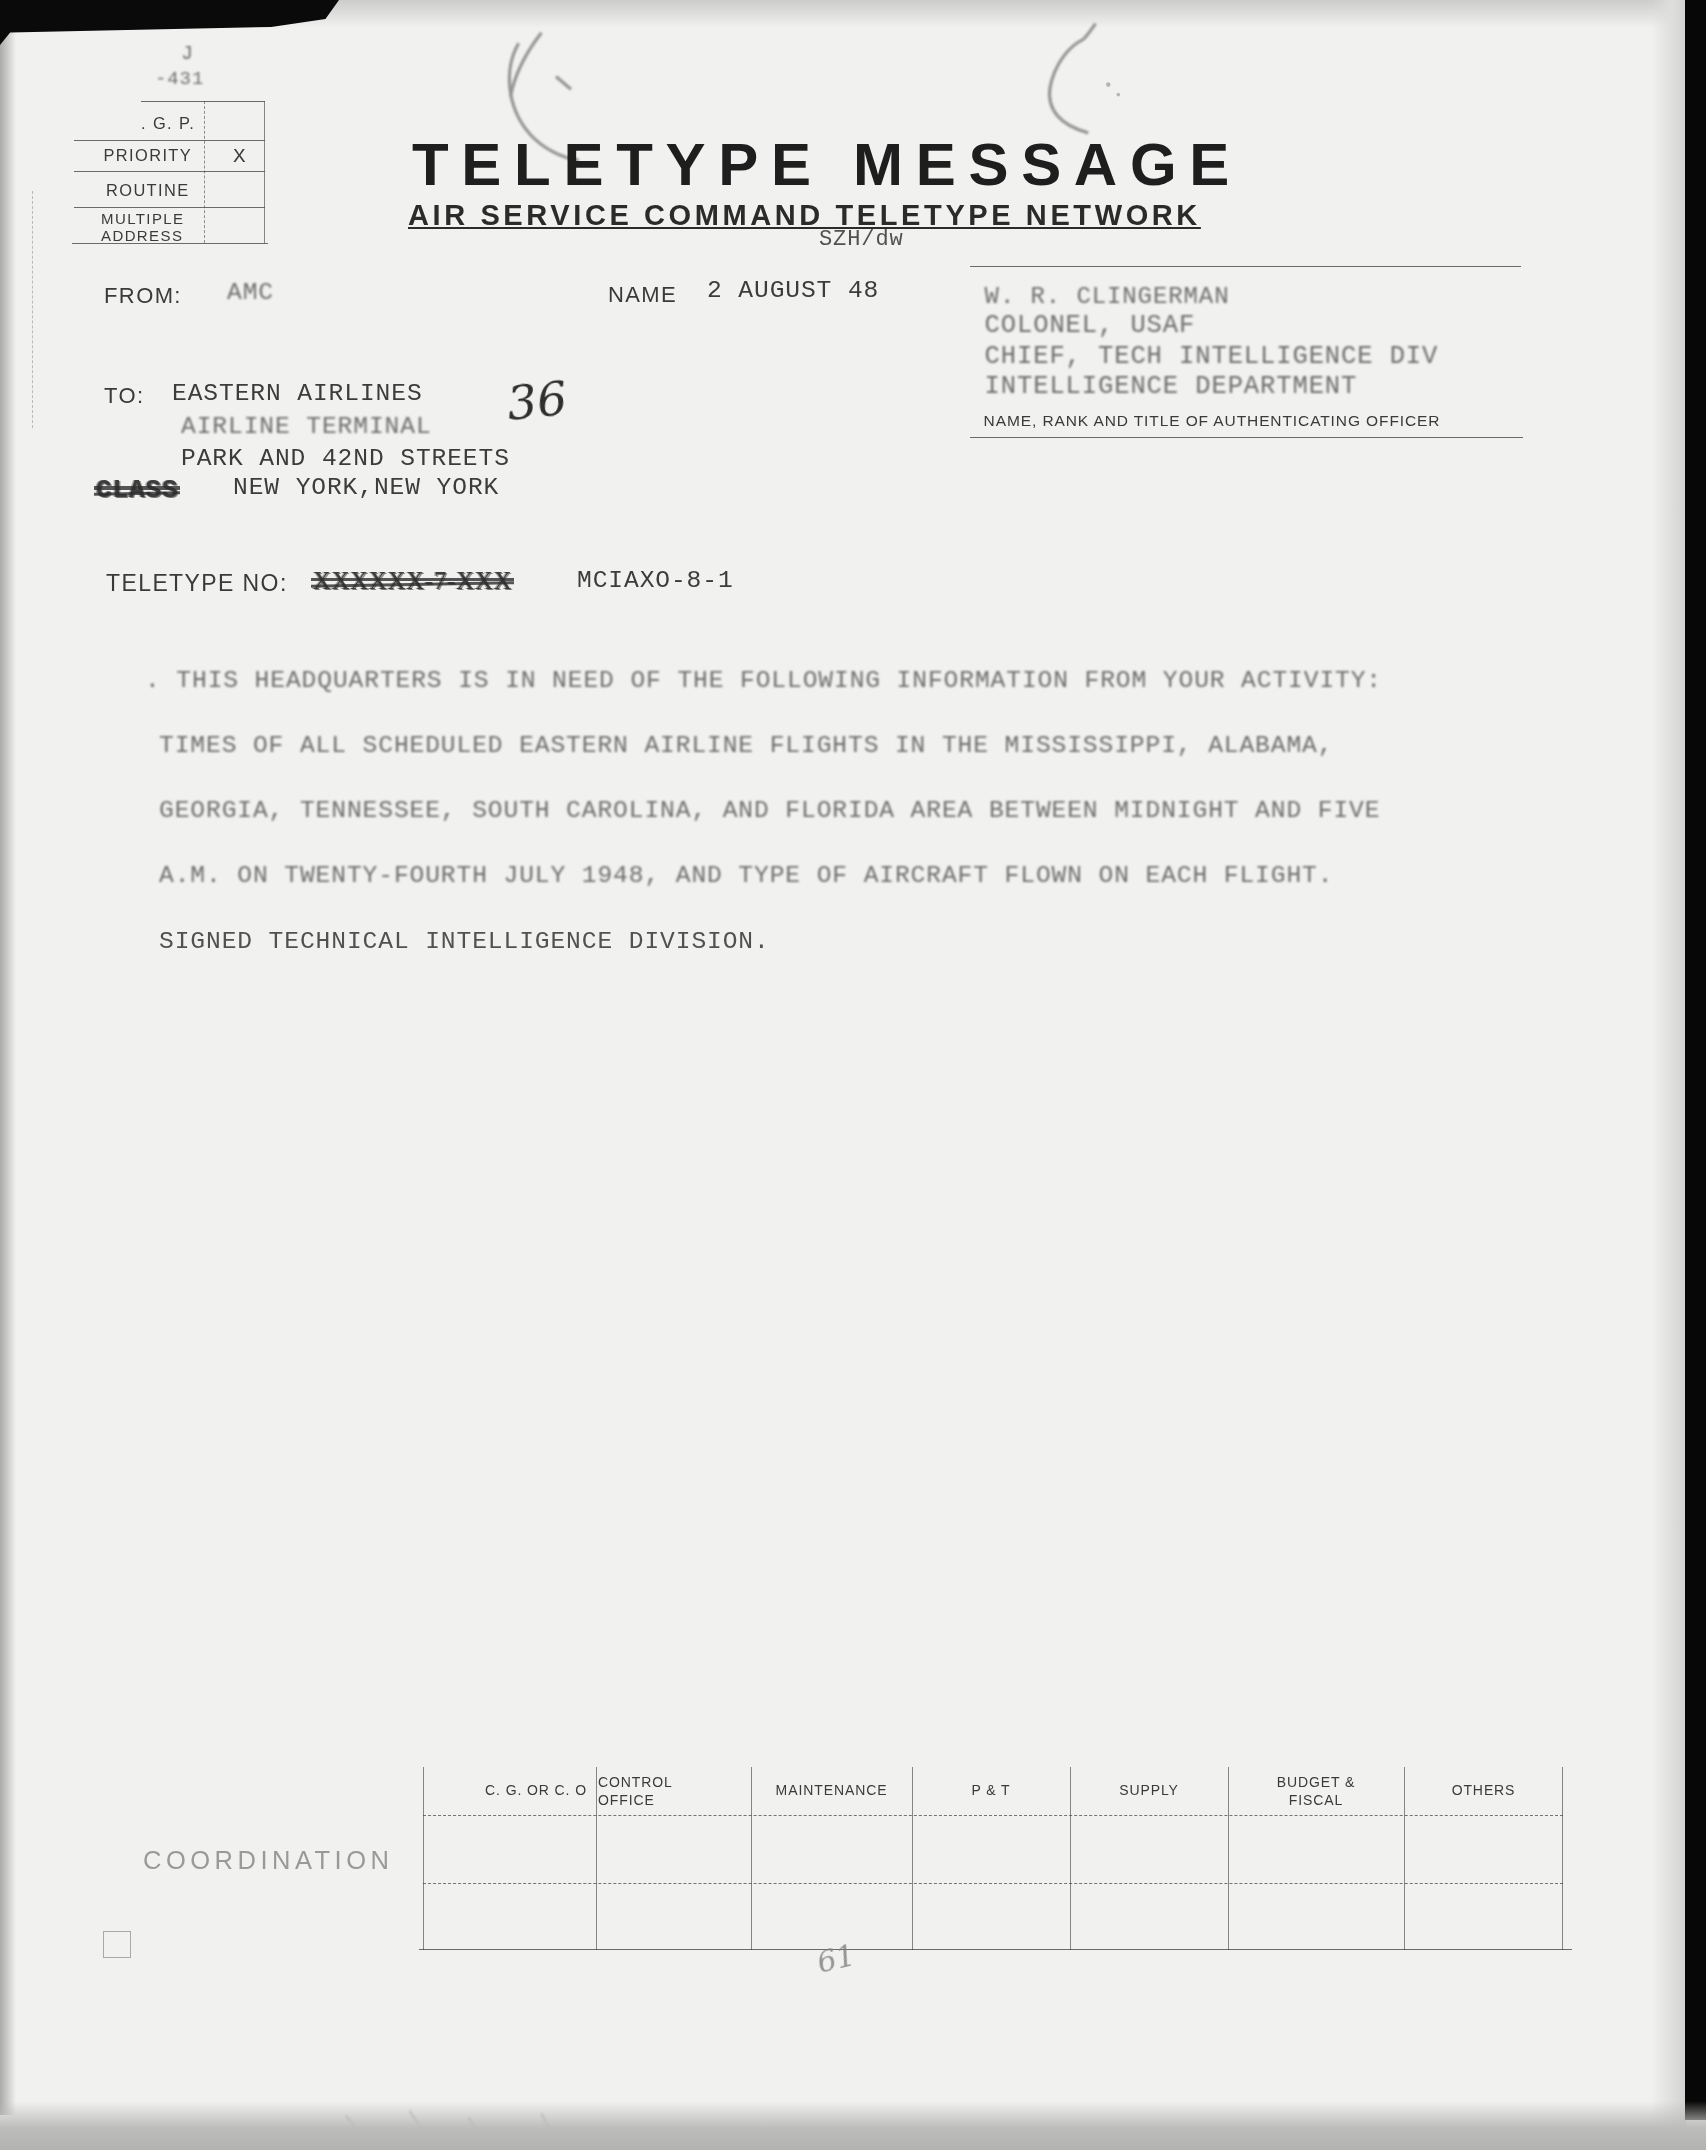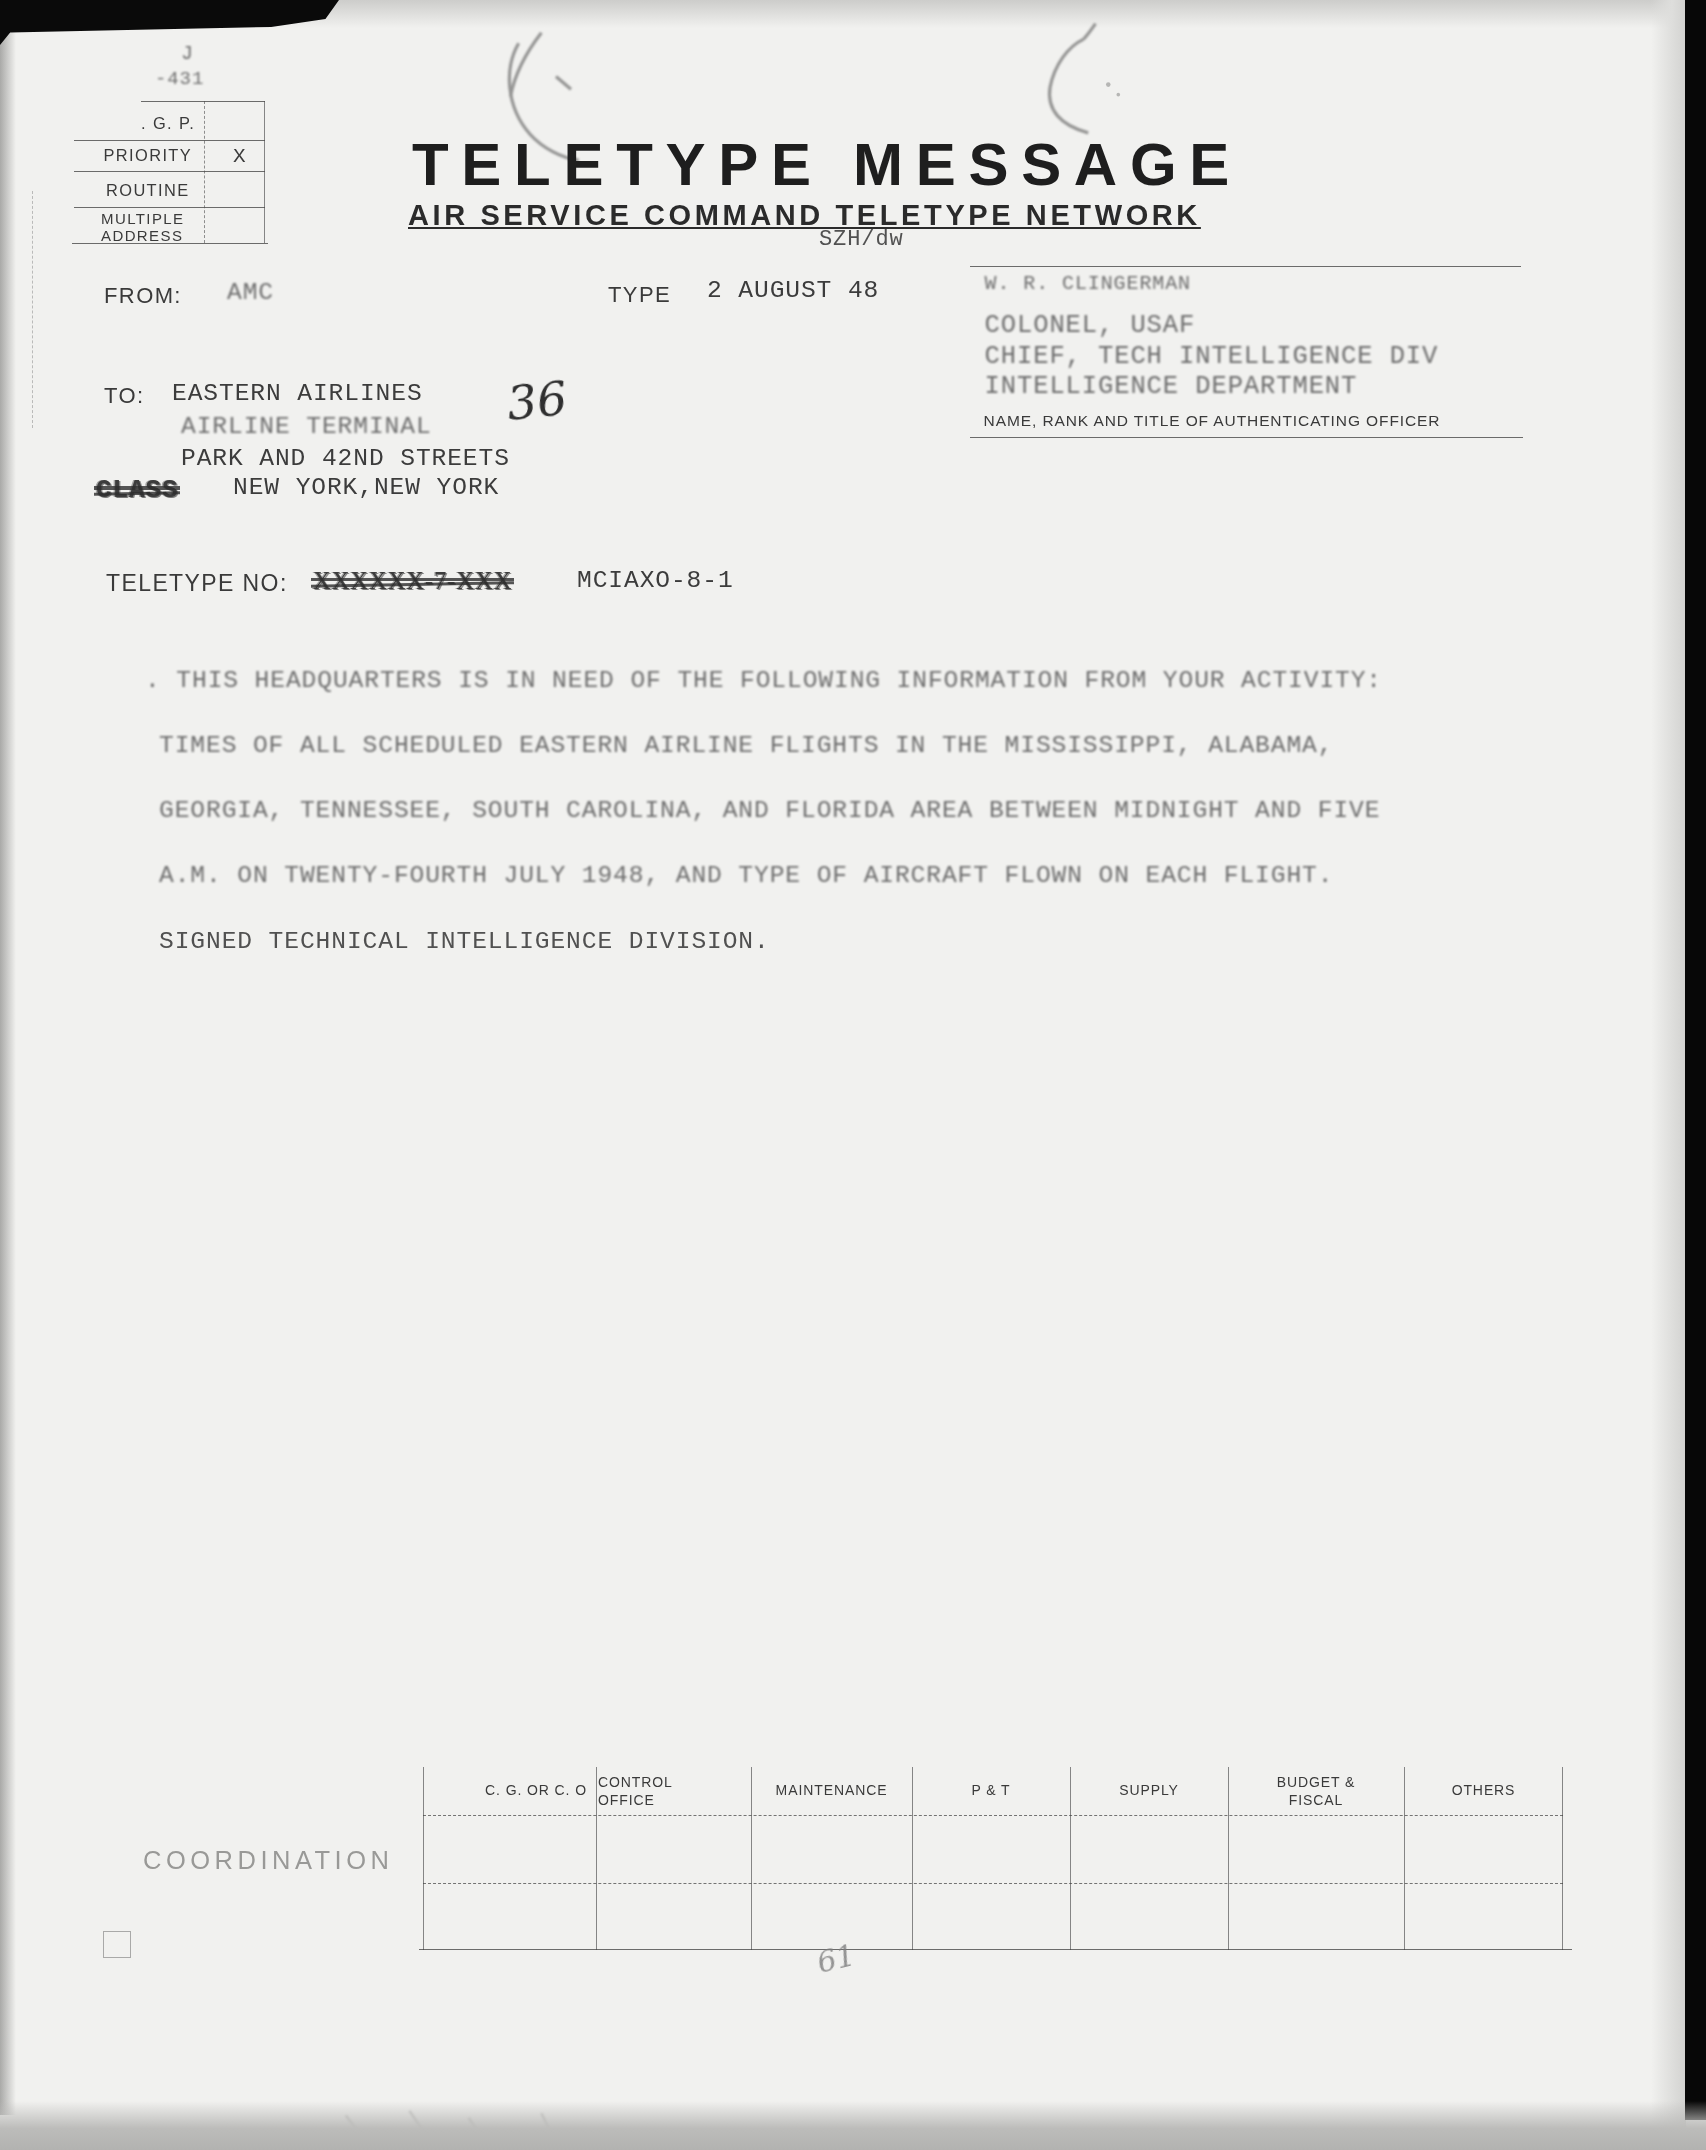--- a/index.html
+++ b/index.html
@@ -97,27 +97,27 @@
     <div class="stamp" style="left:18px;top:109px;font-size:15px;">MULTIPLE</div>
     <div class="stamp" style="left:18px;top:126px;font-size:15px;">ADDRESS</div>
   </div>
 
   <div class="stamp title" style="left:412px;top:130px;">TELETYPE MESSAGE</div>
   <div class="stamp subtitle" style="left:408px;top:199px;">AIR SERVICE COMMAND TELETYPE NETWORK</div>
   <div class="type" style="left:819px;top:227px;font-size:22px;">SZH/dw</div>
 
   <div class="stamp" style="left:104px;top:283px;font-size:22px;">FROM:</div>
   <div class="type t-faint" style="left:227px;top:279px;">AMC</div>
-  <div class="stamp" style="left:608px;top:282px;font-size:22px;">TYPE</div>
+  <div class="stamp" style="left:608px;top:282px;font-size:22px;">NAME</div>
   <div class="type t-dark" style="left:707px;top:277px;">2 AUGUST 48</div>
 
   <div style="position:absolute;left:970px;top:266px;width:549px;height:173px;">
     <div class="rule" style="left:0;top:0;width:551px;border-top-width:1.8px;"></div>
     <div class="rule" style="left:0;top:171px;width:553px;"></div>
-    <div class="type t-faint" style="left:14.6px;top:6px;font-size:20px;">W. R. CLINGERMAN</div>
+    <div class="type t-faint" style="left:14.6px;top:17px;font-size:24px;">W. R. CLINGERMAN</div>
     <div class="type t-faint" style="left:14.6px;top:45px;font-size:25.5px;">COLONEL, USAF</div>
     <div class="type t-faint" style="left:14.6px;top:76px;font-size:25.5px;">CHIEF, TECH INTELLIGENCE DIV</div>
     <div class="type t-faint" style="left:14.6px;top:106px;font-size:25.5px;">INTELLIGENCE DEPARTMENT</div>
     <div class="stamp" style="left:13.6px;top:146px;font-size:15.5px;letter-spacing:0.9px;">NAME, RANK AND TITLE OF AUTHENTICATING OFFICER</div>
   </div>
 
   <div class="stamp" style="left:104px;top:383px;font-size:22px;">TO:</div>
   <div class="type t-dark" style="left:172px;top:380px;font-family:Liberation Mono, monospace;">EASTERN AIRLINES</div>
   <div class="type t-faint" style="left:181px;top:413px;">AIRLINE TERMINAL</div>
   <div class="type t-dark" style="left:181px;top:445px;">PARK AND 42ND STREETS</div>

